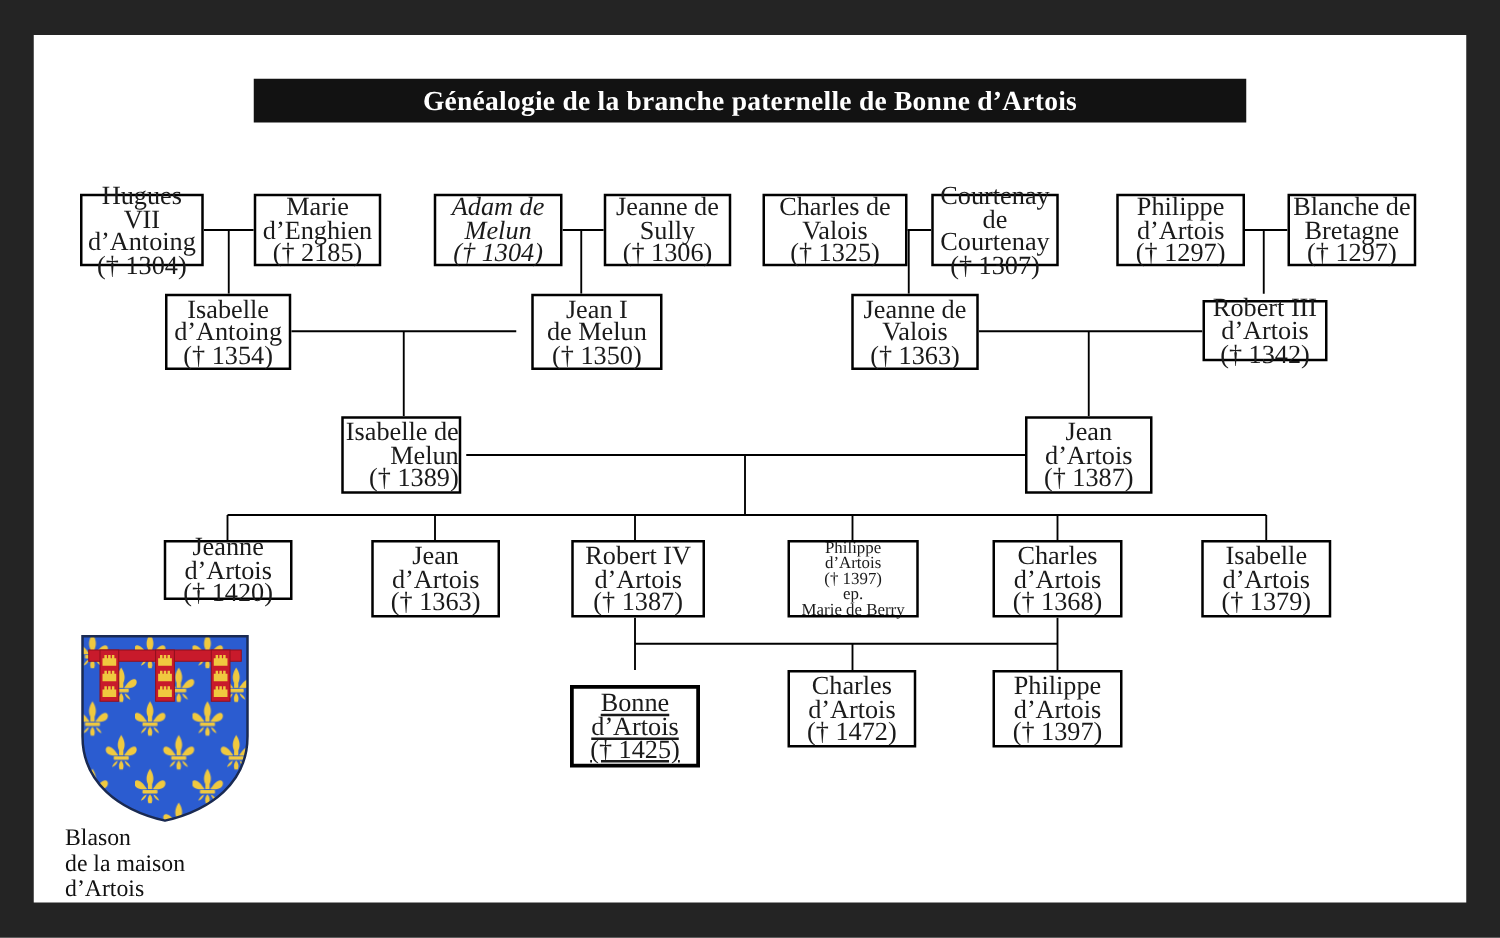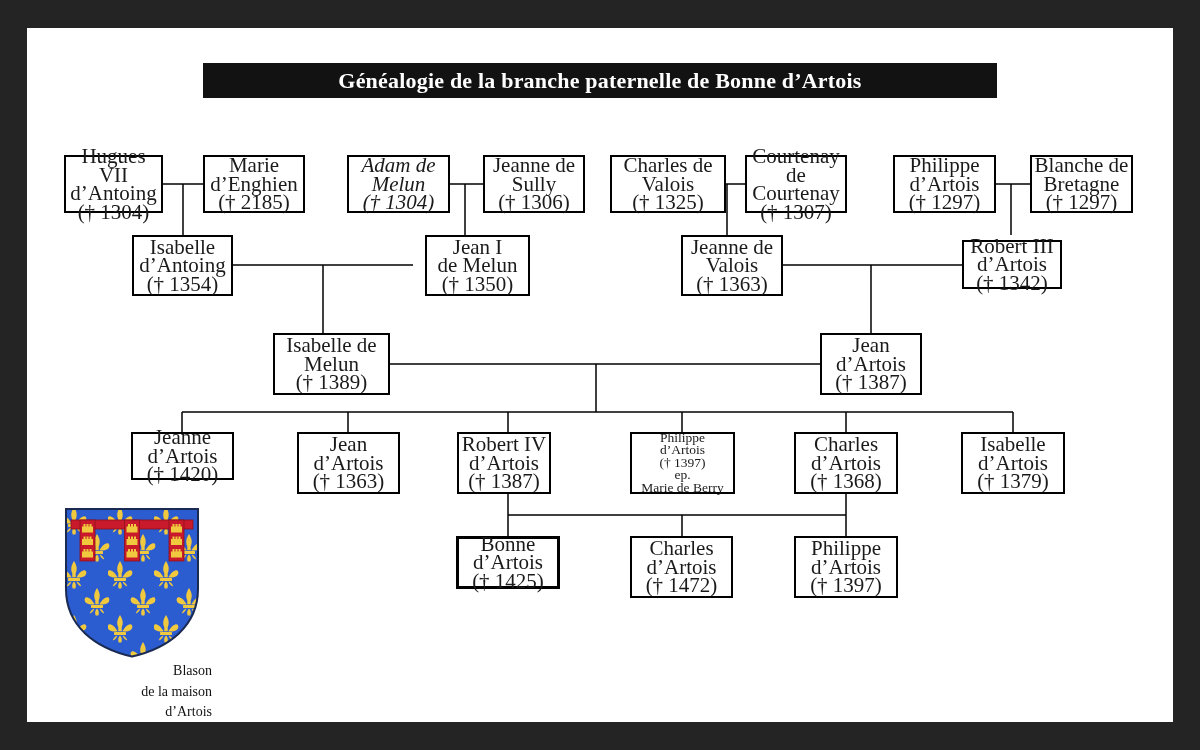--- a/index.html
+++ b/index.html
@@ -19,21 +19,21 @@
   .person{
     position:absolute;background:#ffffff;border:2.5px solid var(--box-border,#000);
     box-sizing:border-box;display:flex;flex-direction:column;justify-content:center;
     text-align:center;font-size:21px;line-height:18.5px;color:#1a1a1a;z-index:3;
   }
   .person.emphasis{border-width:3.5px;}
   .person.compact{font-size:13.5px;line-height:12.6px;}
   #blason{position:absolute;left:62px;top:505px;z-index:3;}
   #blason-caption{
     position:absolute;left:52px;top:661px;width:160px;z-index:3;
-    text-align:right;font-size:14px;line-height:20.5px;color:#111;
+    text-align:left;font-size:19px;line-height:20.5px;color:#111;
   }
 </style>
 </head>
 <body>
 
 <div id="stage">
   <div class="panel"></div>
 
   <svg id="connector-layer" width="1200" height="750" viewBox="0 0 1200 750">
       <line x1="163" y1="184" x2="203" y2="184" stroke="#000000" stroke-width="1.5"></line>
@@ -119,41 +119,41 @@
       <div class="person" style="left: 681px; top: 235px; width: 102px; height: 61px;">
         <div>Jeanne de</div>
         <div>Valois</div>
         <div>(† 1363)</div>
       </div>
       <div class="person" style="left: 962px; top: 240px; width: 100px; height: 49px;">
         <div>Robert III</div>
         <div>d’Artois</div>
         <div>(† 1342)</div>
       </div>
-      <div class="person" style="left: 273px; top: 333px; width: 117px; height: 62px;">
+      <div class="person" style="left: 273px; top: 333px; width: 96px; height: 62px; align-items: flex-end;">
         <div>Isabelle de</div>
         <div>Melun</div>
         <div>(† 1389)</div>
       </div>
       <div class="person" style="left: 820px; top: 333px; width: 102px; height: 62px;">
         <div>Jean</div>
         <div>d’Artois</div>
         <div>(† 1387)</div>
       </div>
       <div class="person" style="left: 131px; top: 432px; width: 103px; height: 48px;">
         <div>Jeanne</div>
         <div>d’Artois</div>
         <div>(† 1420)</div>
       </div>
       <div class="person" style="left: 297px; top: 432px; width: 103px; height: 62px;">
         <div>Jean</div>
         <div>d’Artois</div>
         <div>(† 1363)</div>
       </div>
-      <div class="person" style="left: 457px; top: 432px; width: 94px; height: 62px;">
+      <div class="person" style="left: 457px; top: 432px; width: 107px; height: 62px;">
         <div>Robert IV</div>
         <div>d’Artois</div>
         <div>(† 1387)</div>
       </div>
       <div class="person compact" style="left: 630px; top: 432px; width: 105px; height: 62px;">
         <div>Philippe</div>
         <div>d’Artois</div>
         <div>(† 1397)</div>
         <div>ep.</div>
         <div>Marie de Berry</div>
@@ -161,21 +161,21 @@
       <div class="person" style="left: 794px; top: 432px; width: 104px; height: 62px;">
         <div>Charles</div>
         <div>d’Artois</div>
         <div>(† 1368)</div>
       </div>
       <div class="person" style="left: 961px; top: 432px; width: 104px; height: 62px;">
         <div>Isabelle</div>
         <div>d’Artois</div>
         <div>(† 1379)</div>
       </div>
-      <div class="person emphasis" style="left: 456px; top: 536px; width: 104px; height: 53px;">
+      <div class="person emphasis" style="left: 456px; top: 548px; width: 104px; height: 66px; text-decoration: underline;">
         <div>Bonne</div>
         <div>d’Artois</div>
         <div>(† 1425)</div>
       </div>
       <div class="person" style="left: 630px; top: 536px; width: 103px; height: 62px;">
         <div>Charles</div>
         <div>d’Artois</div>
         <div>(† 1472)</div>
       </div>
       <div class="person" style="left: 794px; top: 536px; width: 104px; height: 62px;">

